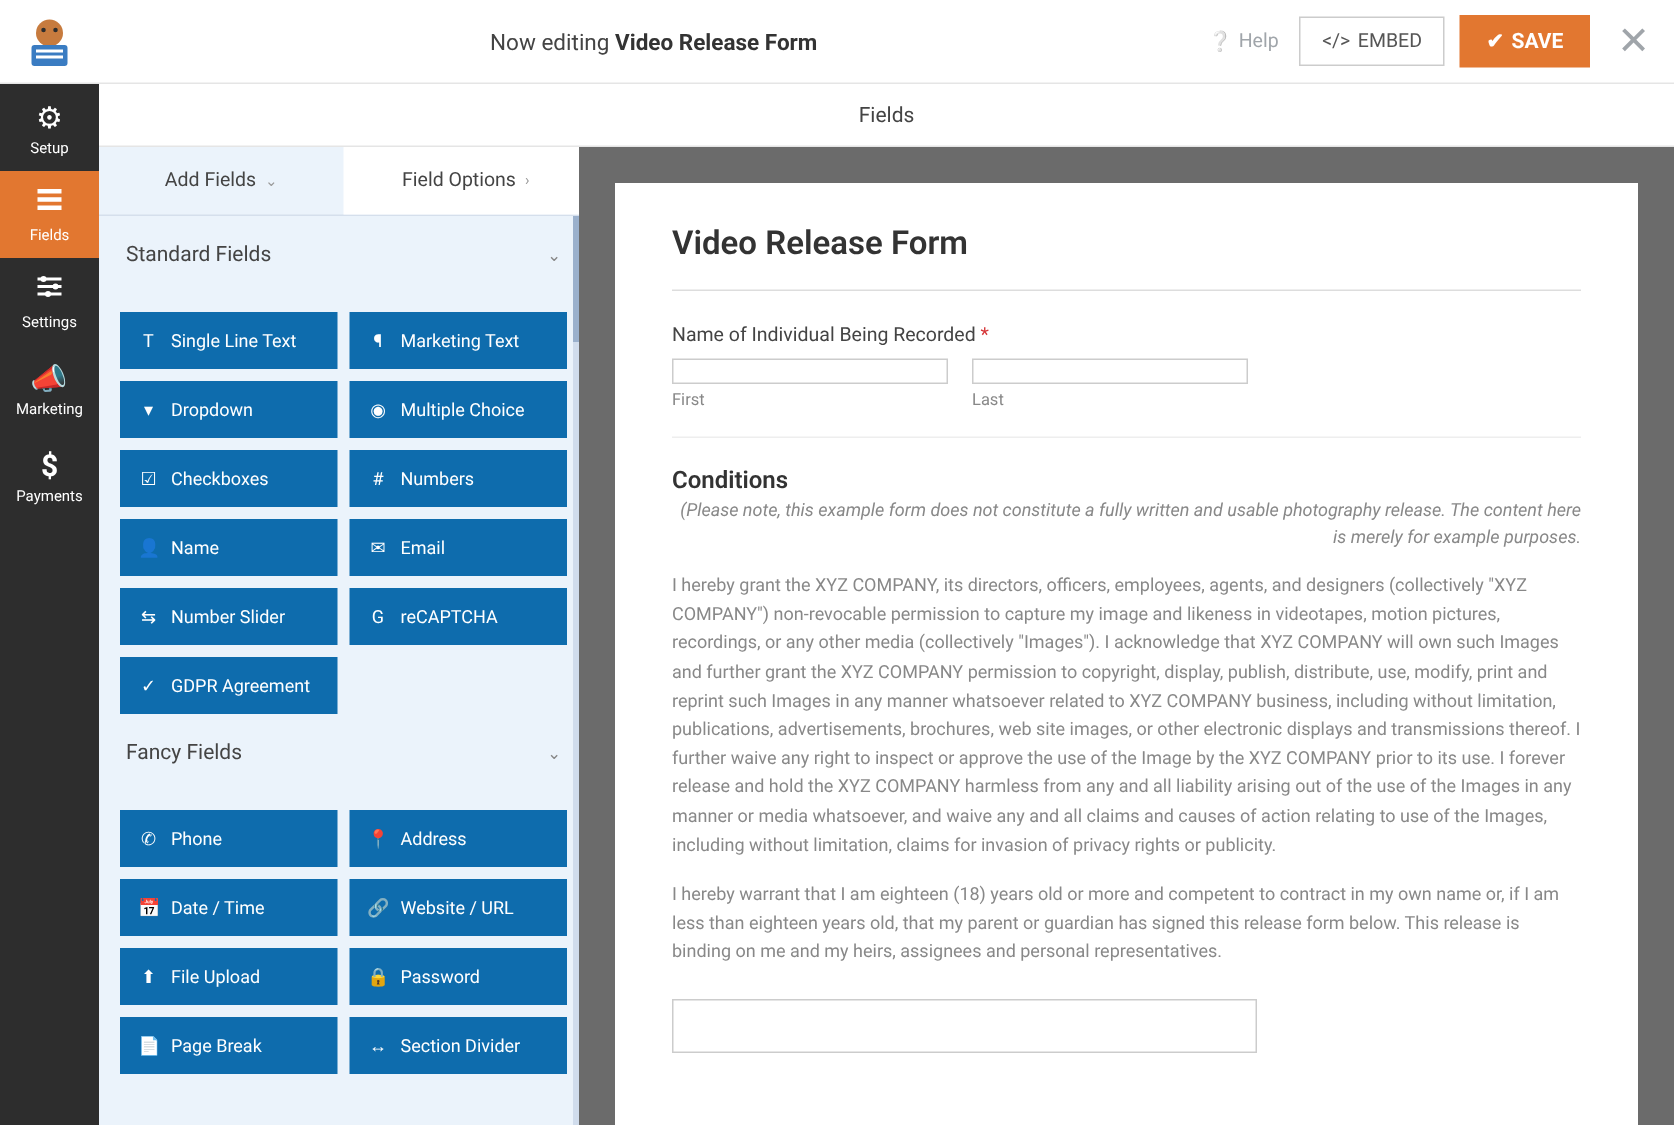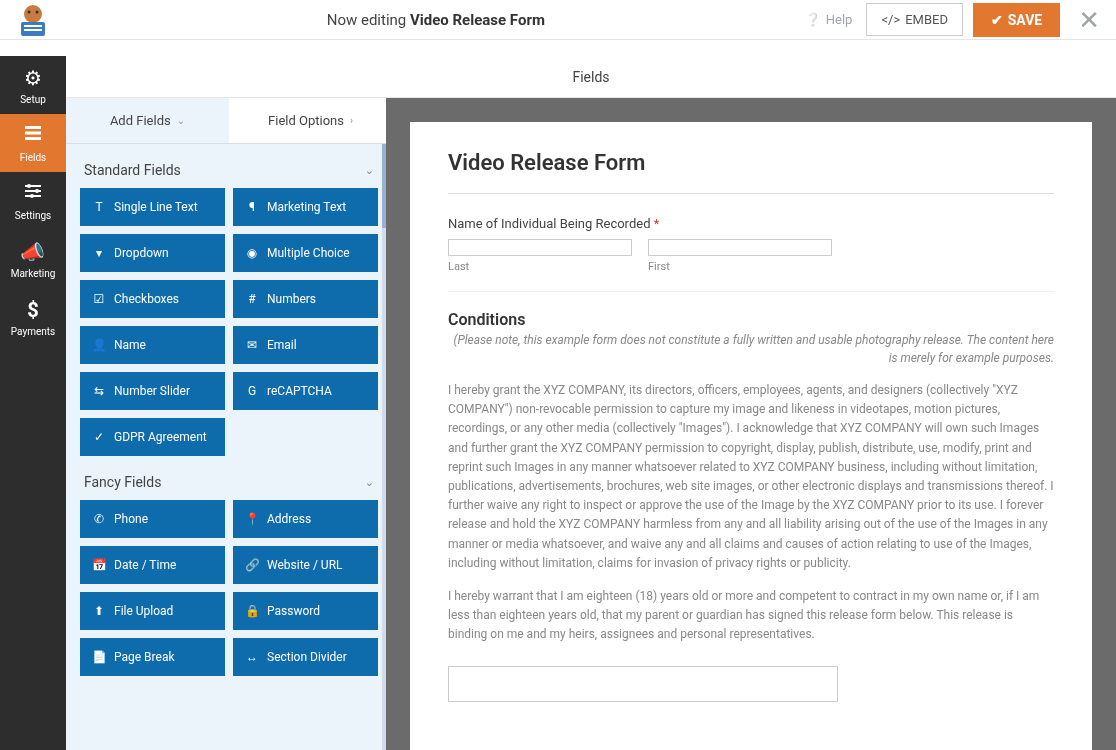--- a/index.html
+++ b/index.html
@@ -1,19 +1,19 @@
 <!DOCTYPE html>
 <html><head>
 <meta charset="utf-8">
 <style>
 * { margin: 0; padding: 0; box-sizing: border-box; font-family: -apple-system, BlinkMacSystemFont, "Segoe UI", Roboto, Arial, sans-serif; }
 body { background: #fff; width: 1116px; height: 750px; overflow: hidden; position: relative; }
 
 
-.topbar { height: 40px; border-bottom: 1px solid #e5e5e5; display: flex; align-items: center; padding: 0 16px 0 0; }
+.topbar { height: 56px; border-bottom: 1px solid #e5e5e5; display: flex; align-items: center; padding: 0 16px 0 0; }
 .logo { width: 66px; height: 56px; display: flex; align-items: center; justify-content: center; }
 .logo-svg { width: 40px; height: 40px; }
 .title-area { flex: 1; text-align: center; font-size: 15px; color: #444; }
 .title-area .bold { font-weight: 700; color: #333; }
 .help-link { color: #a0a5aa; font-size: 13px; margin-right: 14px; display: flex; align-items: center; gap: 4px; text-decoration: none; }
 .embed-btn { background: #fff; border: 1px solid #ccc; padding: 8px 14px; font-size: 13px; color: #555; margin-right: 10px; display: flex; align-items: center; gap: 5px; cursor: pointer; }
 .save-btn { background: #e27730; color: #fff; border: none; padding: 9px 18px; font-size: 14px; font-weight: 700; display: flex; align-items: center; gap: 5px; cursor: pointer; }
 .close-x { margin-left: 18px; color: #a0a5aa; font-size: 26px; cursor: pointer; }
 
 
@@ -29,21 +29,21 @@
 .sidepanel { position: absolute; left: 66px; top: 98px; width: 326px; height: 652px; background: #ebf3fb; overflow: hidden; }
 .panel-tabs { height: 46px; display: flex; background: #ebf3fb; border-bottom: 1px solid #d5dfec; }
 .panel-tab { flex: 1; display: flex; align-items: center; justify-content: center; font-size: 13px; color: #444; gap: 6px; cursor: pointer; }
 .panel-tab.active { background: #fff; }
 .panel-tab .chev { font-size: 10px; color: #999; }
 
 .panel-body { position: relative; height: 606px; overflow-y: auto; padding: 0 14px 14px 14px; }
 .panel-body::-webkit-scrollbar { width: 8px; }
 .panel-body::-webkit-scrollbar-thumb { background: #b8c5d6; }
 
-.section-head { padding: 18px 4px 10px 4px; font-size: 14px; color: #444; display: flex; justify-content: space-between; align-items: center; cursor: pointer; }
+.section-head { padding: 18px 4px 30px 4px; font-size: 14px; color: #444; display: flex; justify-content: space-between; align-items: center; cursor: pointer; }
 .section-head .chev { font-size: 11px; color: #888; }
 
 .field-grid { display: grid; grid-template-columns: 1fr 1fr; gap: 8px; }
 .field-btn { background: #0e6cad; color: #fff; border: none; height: 38px; font-size: 12px; display: flex; align-items: center; gap: 8px; padding: 0 12px; cursor: pointer; text-align: left; }
 .field-btn .fi { width: 14px; text-align: center; font-size: 12px; }
 
 
 .canvas-wrap { position: absolute; left: 386px; top: 98px; right: 0; bottom: 0; background: #6b6b6b; padding: 24px 24px 0 24px; overflow: auto; }
 .canvas { background: #fff; min-height: 100%; padding: 28px 38px; }
 .form-title { font-size: 22px; font-weight: 600; color: #333; padding-bottom: 18px; border-bottom: 1px solid #ddd; margin-bottom: 22px; }
@@ -248,25 +248,25 @@
 <div class="canvas-wrap">
   <div class="canvas">
     <div class="form-title">Video Release Form</div>
 
     <div class="field-label">
       <span>Name of Individual Being Recorded</span><span class="req"> *</span>
     </div>
     <div class="name-row">
       <div class="col">
         <input type="text" style="">
-        <span class="sublabel">Last</span>
+        <span class="sublabel">First</span>
       </div>
       <div class="col">
         <input type="text" style="">
-        <span class="sublabel">First</span>
+        <span class="sublabel">Last</span>
       </div>
     </div>
 
     <hr class="hr">
 
     <div class="cond-title">Conditions</div>
     <div class="cond-note">(Please note, this example form does not constitute a fully written and usable photography release. The content here is merely for example purposes.</div>
     <div class="cond-text">I hereby grant the XYZ COMPANY, its directors, officers, employees, agents, and designers (collectively "XYZ COMPANY") non-revocable permission to capture my image and likeness in videotapes, motion pictures, recordings, or any other media (collectively "Images"). I acknowledge that XYZ COMPANY will own such Images and further grant the XYZ COMPANY permission to copyright, display, publish, distribute, use, modify, print and reprint such Images in any manner whatsoever related to XYZ COMPANY business, including without limitation, publications, advertisements, brochures, web site images, or other electronic displays and transmissions thereof. I further waive any right to inspect or approve the use of the Image by the XYZ COMPANY prior to its use. I forever release and hold the XYZ COMPANY harmless from any and all liability arising out of the use of the Images in any manner or media whatsoever, and waive any and all claims and causes of action relating to use of the Images, including without limitation, claims for invasion of privacy rights or publicity.</div>
     <div class="cond-text">I hereby warrant that I am eighteen (18) years old or more and competent to contract in my own name or, if I am less than eighteen years old, that my parent or guardian has signed this release form below. This release is binding on me and my heirs, assignees and personal representatives.</div>
 

